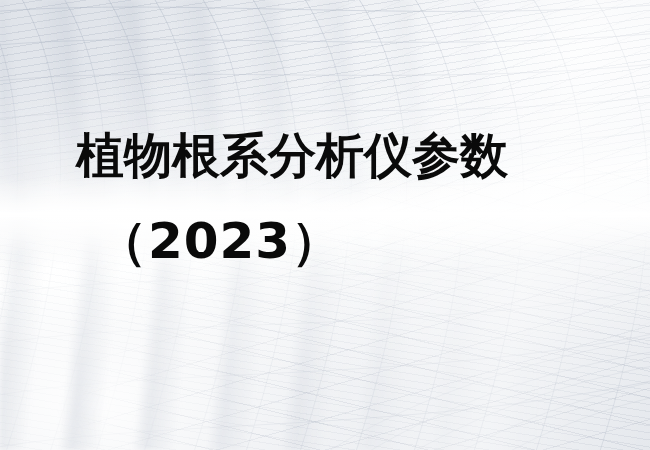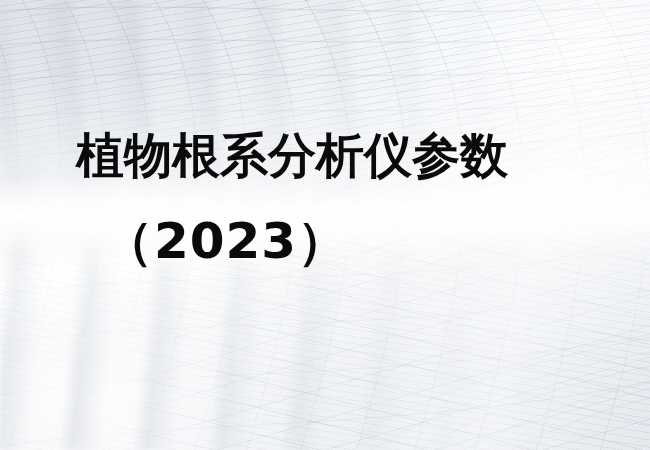--- a/index.html
+++ b/index.html
@@ -176,21 +176,21 @@
     font-size: 48px;
     font-weight: 700;
     line-height: 62px;
     letter-spacing: 0px;
     color: #0a0a0a;
     white-space: nowrap;
   }
 
   .title-sub {
     position: absolute;
-    left: 103px;
+    left: 97px;
     top: 210px;
     font-family: "DejaVu Sans", "Liberation Sans", sans-serif;
     font-size: 50px;
     font-weight: 700;
     line-height: 62px;
     letter-spacing: 1px;
     color: #0a0a0a;
     white-space: nowrap;
     text-align: center;
   }

